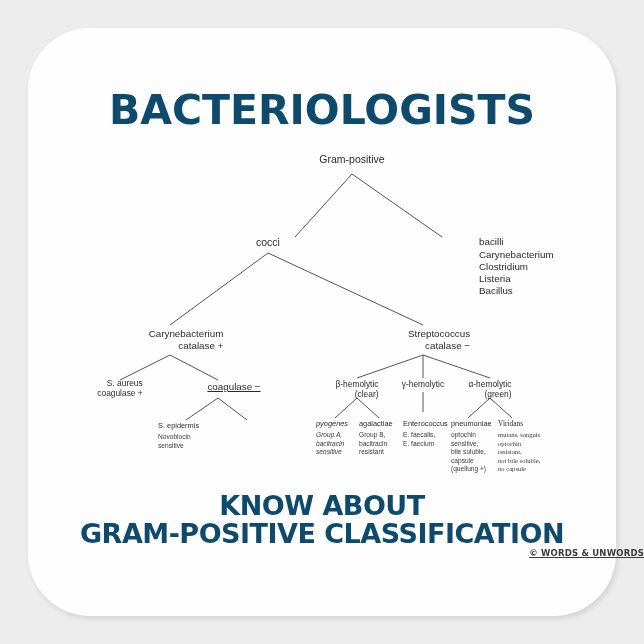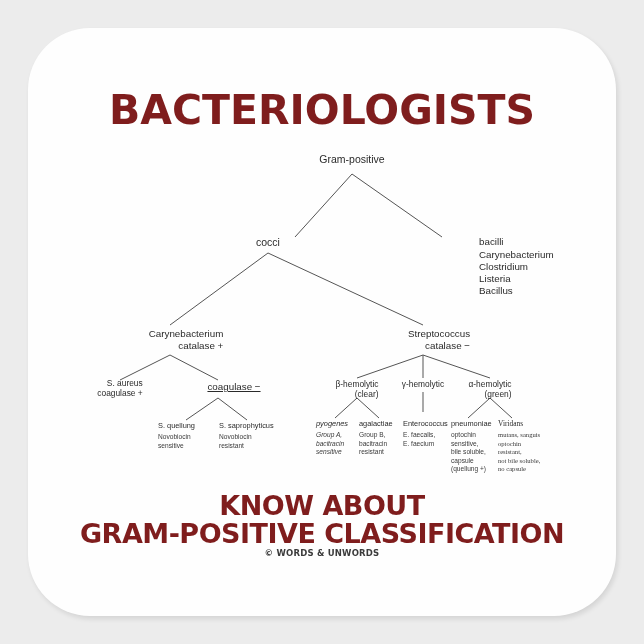--- a/index.html
+++ b/index.html
@@ -35,46 +35,47 @@
     width: 644px;
     height: 644px;
     pointer-events: none;
   }
   .ttl {
     position: absolute;
     width: 644px;
     text-align: center;
     font-family: "DejaVu Sans", sans-serif;
     font-weight: bold;
-    color: #7f1d1d;
+    color: #0c4a6e;
     letter-spacing: -0.5px;
   }
   #title-main {
     top: 86px;
     font-size: 41px;
     letter-spacing: 0px;
   }
   #sub-line1 {
     top: 490px;
     font-size: 27px;
   }
   #sub-line2 {
     top: 518px;
     font-size: 27px;
   }
   #copyright {
     position: absolute;
     width: 644px;
-    text-align: center;
+    text-align: right;
     top: 548px;
     font-family: "DejaVu Sans", sans-serif;
     font-weight: bold;
     font-size: 8.5px;
     color: #3b3b3b;
     letter-spacing: 0.2px;
+    text-decoration: underline;
   }
   .node {
     position: absolute;
     color: #2a2a2a;
     line-height: 1.22;
     white-space: pre-line;
   }
   .ctr { text-align: right; transform: translateX(-50%); }
   .lft { text-align: left; }
   .s13 { font-size: 10.5px; }
@@ -137,30 +138,25 @@
 
   <div class="node ctr s12" style="left:423px; top:352px; transform:translate(-50%,-100%);">Streptococcus
 catalase −</div>
 
   <div class="node ctr s10" style="left:120px; top:378px;">S. aureus
 coagulase +</div>
 
   <div class="node ctr s12" style="left:218px; top:381px;text-decoration:underline;">coagulase −</div>
 
   <div class="leafgrp" style="left:158px; top:421px; width:56px;">
-    <div class="leaf-title">S. quellung</div>
+    <div class="leaf-title">S. epidermis</div>
     <div class="leaf-body" style="white-space:pre-line;">Novobiocin
 sensitive</div>
   </div>
 
-  <div class="leafgrp" style="left:219px; top:421px; width:62px;">
-    <div class="leaf-title">S. saprophyticus</div>
-    <div class="leaf-body" style="white-space:pre-line;">Novobiocin
-resistant</div>
-  </div>
 
   <div class="node ctr s10" style="left:357px; top:379px;">β-hemolytic
 (clear)</div>
 
   <div class="node ctr s10" style="left:423px; top:379px;">γ-hemolytic</div>
 
   <div class="node ctr s10" style="left:490px; top:379px;">α-hemolytic
 (green)</div>
 
   <div class="leafgrp" style="left:316px; top:419px; width:40px;font-style:italic;">

